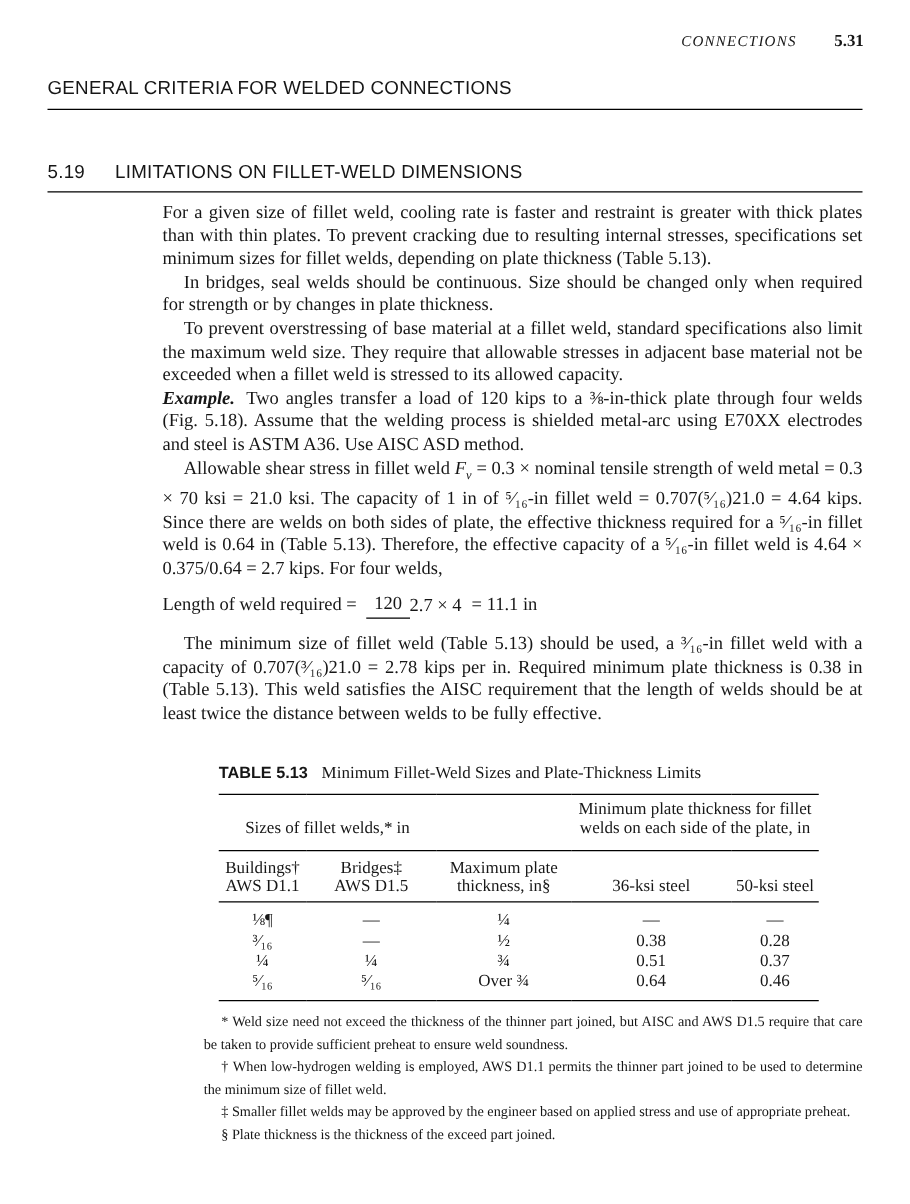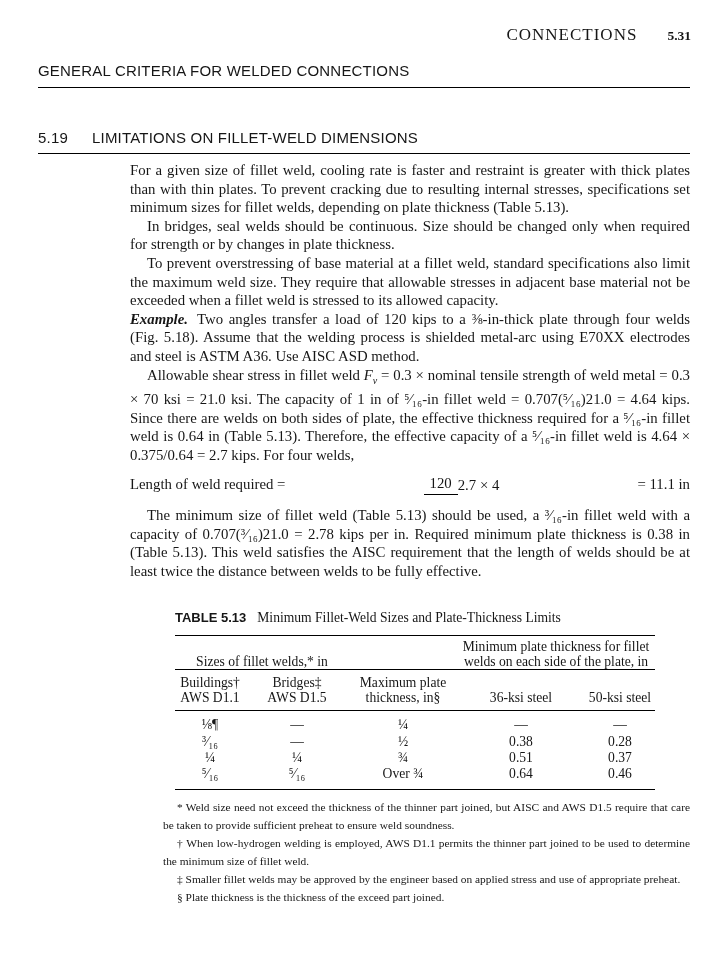--- a/index.html
+++ b/index.html
@@ -4,21 +4,21 @@
 <style>
   * { margin:0; padding:0; box-sizing:border-box; }
   html,body { background:#ffffff; }
   .page {
     position:relative; width:728px; height:963px; background:#ffffff;
     color:#161616; font-family:"Liberation Serif","DejaVu Serif",serif;
     overflow:hidden;
   }
   
   .running-header { position:absolute; top:25px; right:37px; display:flex; align-items:baseline; gap:30px; }
-  .rh-section { font-size:17px; letter-spacing:1px; }
+  .rh-section { font-size:12px; letter-spacing:1px;font-style:italic; }
   .rh-page { font-size:13.5px; font-weight:bold; }
   
   .chapter-heading {
     position:absolute; top:62px; left:38px; width:652px;
     font-family:"Liberation Sans","DejaVu Sans",sans-serif;
     font-weight:normal; font-size:15px; letter-spacing:0.2px;
     padding-bottom:8px; border-bottom:1px solid #000;
   }
   .section-heading {
     position:absolute; top:129px; left:38px; width:652px;
@@ -32,38 +32,38 @@
     position:absolute; top:161px; left:130px; width:560px;
     font-size:14.8px; line-height:18.6px; text-align:justify;
   }
   .body-text p { margin:0; }
   .p-indent { text-indent:17px; }
   .p-example { margin-top:11px; }
   .example-label { font-weight:bold; font-style:italic; margin-right:9px; }
   .var { font-style:italic; }
   .var-sub { font-style:italic; font-size:10px; }
   .equation {
-    margin:10px 0 11px; display:flex; justify-content:space-between; align-items:center;
+    margin:10px 0 11px; display:flex; justify-content:flex-start; align-items:center;
     gap:8px; text-indent:0; text-align:left;
   }
   .frac { display:inline-flex; align-items:center; line-height:1.25; }
   .frac-num { padding:0 6px 1px; border-bottom:1px solid #000; }
   .frac-den { padding-top:1px; white-space:nowrap; }
   
   .table-block { position:absolute; top:610px; left:163px; width:527px; }
   .table-title { margin-left:12px; font-size:13.6px; margin-bottom:9px; }
   .table-label { font-family:"Liberation Sans","DejaVu Sans",sans-serif; font-weight:bold; font-size:13px; margin-right:11px; }
   table.data {
     margin-left:12px; width:480px; border-collapse:collapse;
     font-size:13.6px; border-top:1px solid #000; border-bottom:1px solid #000;
   }
   table.data th, table.data td { font-weight:normal; }
   .group-row th {
     vertical-align:bottom; text-align:center; border-bottom:1px solid #000;
-    padding:4px 0 0; line-height:14.6px;
+    padding:4px 0 11px; line-height:14.6px;
   }
   .gh-right { padding-left:6px; padding-right:2px; }
   .colhead-row th {
     vertical-align:bottom; text-align:center; border-bottom:1px solid #000;
     padding:5px 0 5px; line-height:15px;
   }
   tbody td { text-align:center; padding-top:1px; line-height:15.4px; }
   tbody tr:first-child td { padding-top:6px; }
   tbody tr:last-child td { padding-bottom:7px; }
   

